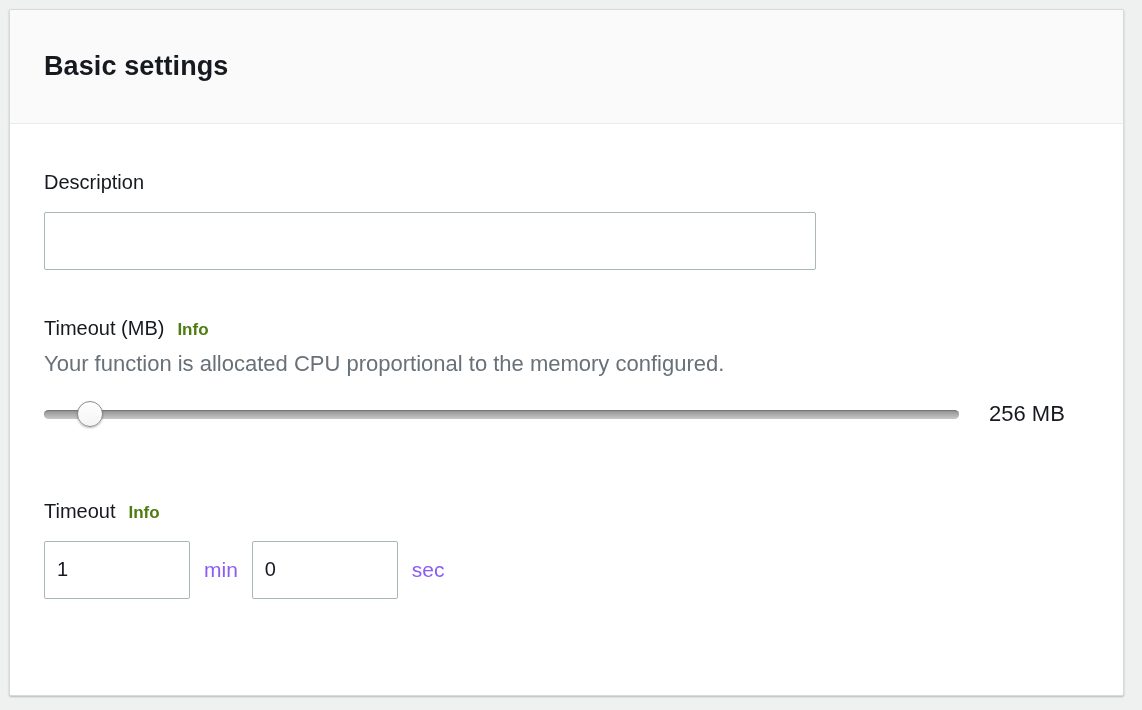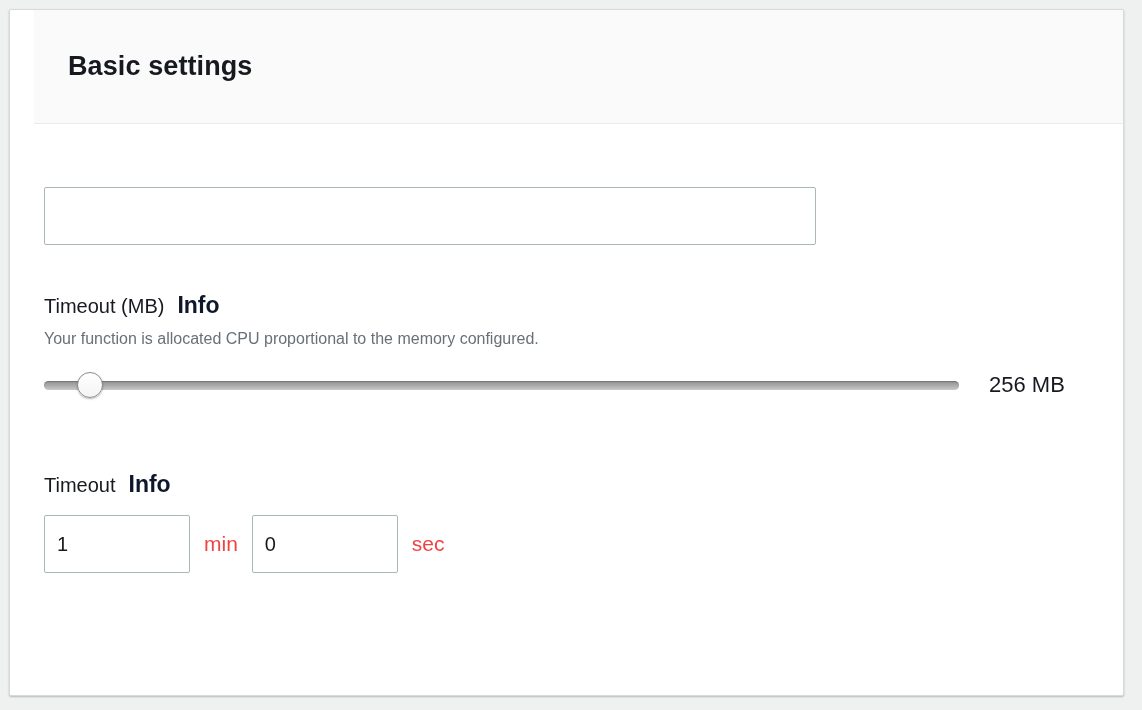--- a/index.html
+++ b/index.html
@@ -30,21 +30,20 @@
   }
 
   .card-header {
     height: 114px;
     background: #fafafa;
     border-bottom: 1px solid #e9ebed;
     box-sizing: border-box;
     display: flex;
     align-items: center;
     padding: 0 34px;
-    margin-left: 24px;
   }
   .card-title {
     font-size: 27px;
     font-weight: bold;
     color: #16191f;
     letter-spacing: 0.1px;
     line-height: 1.2;
   }
 
   .card-body {
@@ -52,29 +51,29 @@
   }
 
   .field-label {
     font-size: 20px;
     color: #16191f;
     line-height: 1.25;
     display: flex;
     align-items: baseline;
   }
   .info-link {
-    color: #0f172a;
-    font-size: 23px;
+    color: #4d7c0f;
+    font-size: 17px;
     font-weight: bold;
     margin-left: 13px;
     text-decoration: none;
     cursor: pointer;
   }
   .field-desc {
-    font-size: 16px;
+    font-size: 22px;
     color: #687078;
     margin-top: 9px;
     line-height: 1.3;
   }
 
   .text-input {
     display: block;
     box-sizing: border-box;
     height: 58px;
     border: 1px solid #aab7b8;
@@ -136,36 +135,39 @@
 
   .timeout-group { margin-top: 72px; }
   .timeout-row {
     display: flex;
     align-items: center;
     margin-top: 17px;
   }
   .timeout-input { width: 146px; }
   .unit-label {
     font-size: 21px;
-    color: #ef4444;
+    color: #8b5cf6;
     margin: 0 14px;
   }
 </style>
 </head>
 <body>
 
 <div class="card">
 
   <div class="card-header">
     <div class="card-title">Basic settings</div>
   </div>
 
   <div class="card-body">
 
     <div class="field-group">
+      <div class="field-label">
+        <span>Description</span>
+      </div>
       <input class="text-input description-input" type="text" value="" style="">
     </div>
 
     <div class="field-group memory-group">
       <div class="field-label">
         <span>Timeout (MB)</span>
         <a class="info-link">Info</a>
       </div>
       <div class="field-desc">Your function is allocated CPU proportional to the memory configured.</div>
       <div class="slider-row">

